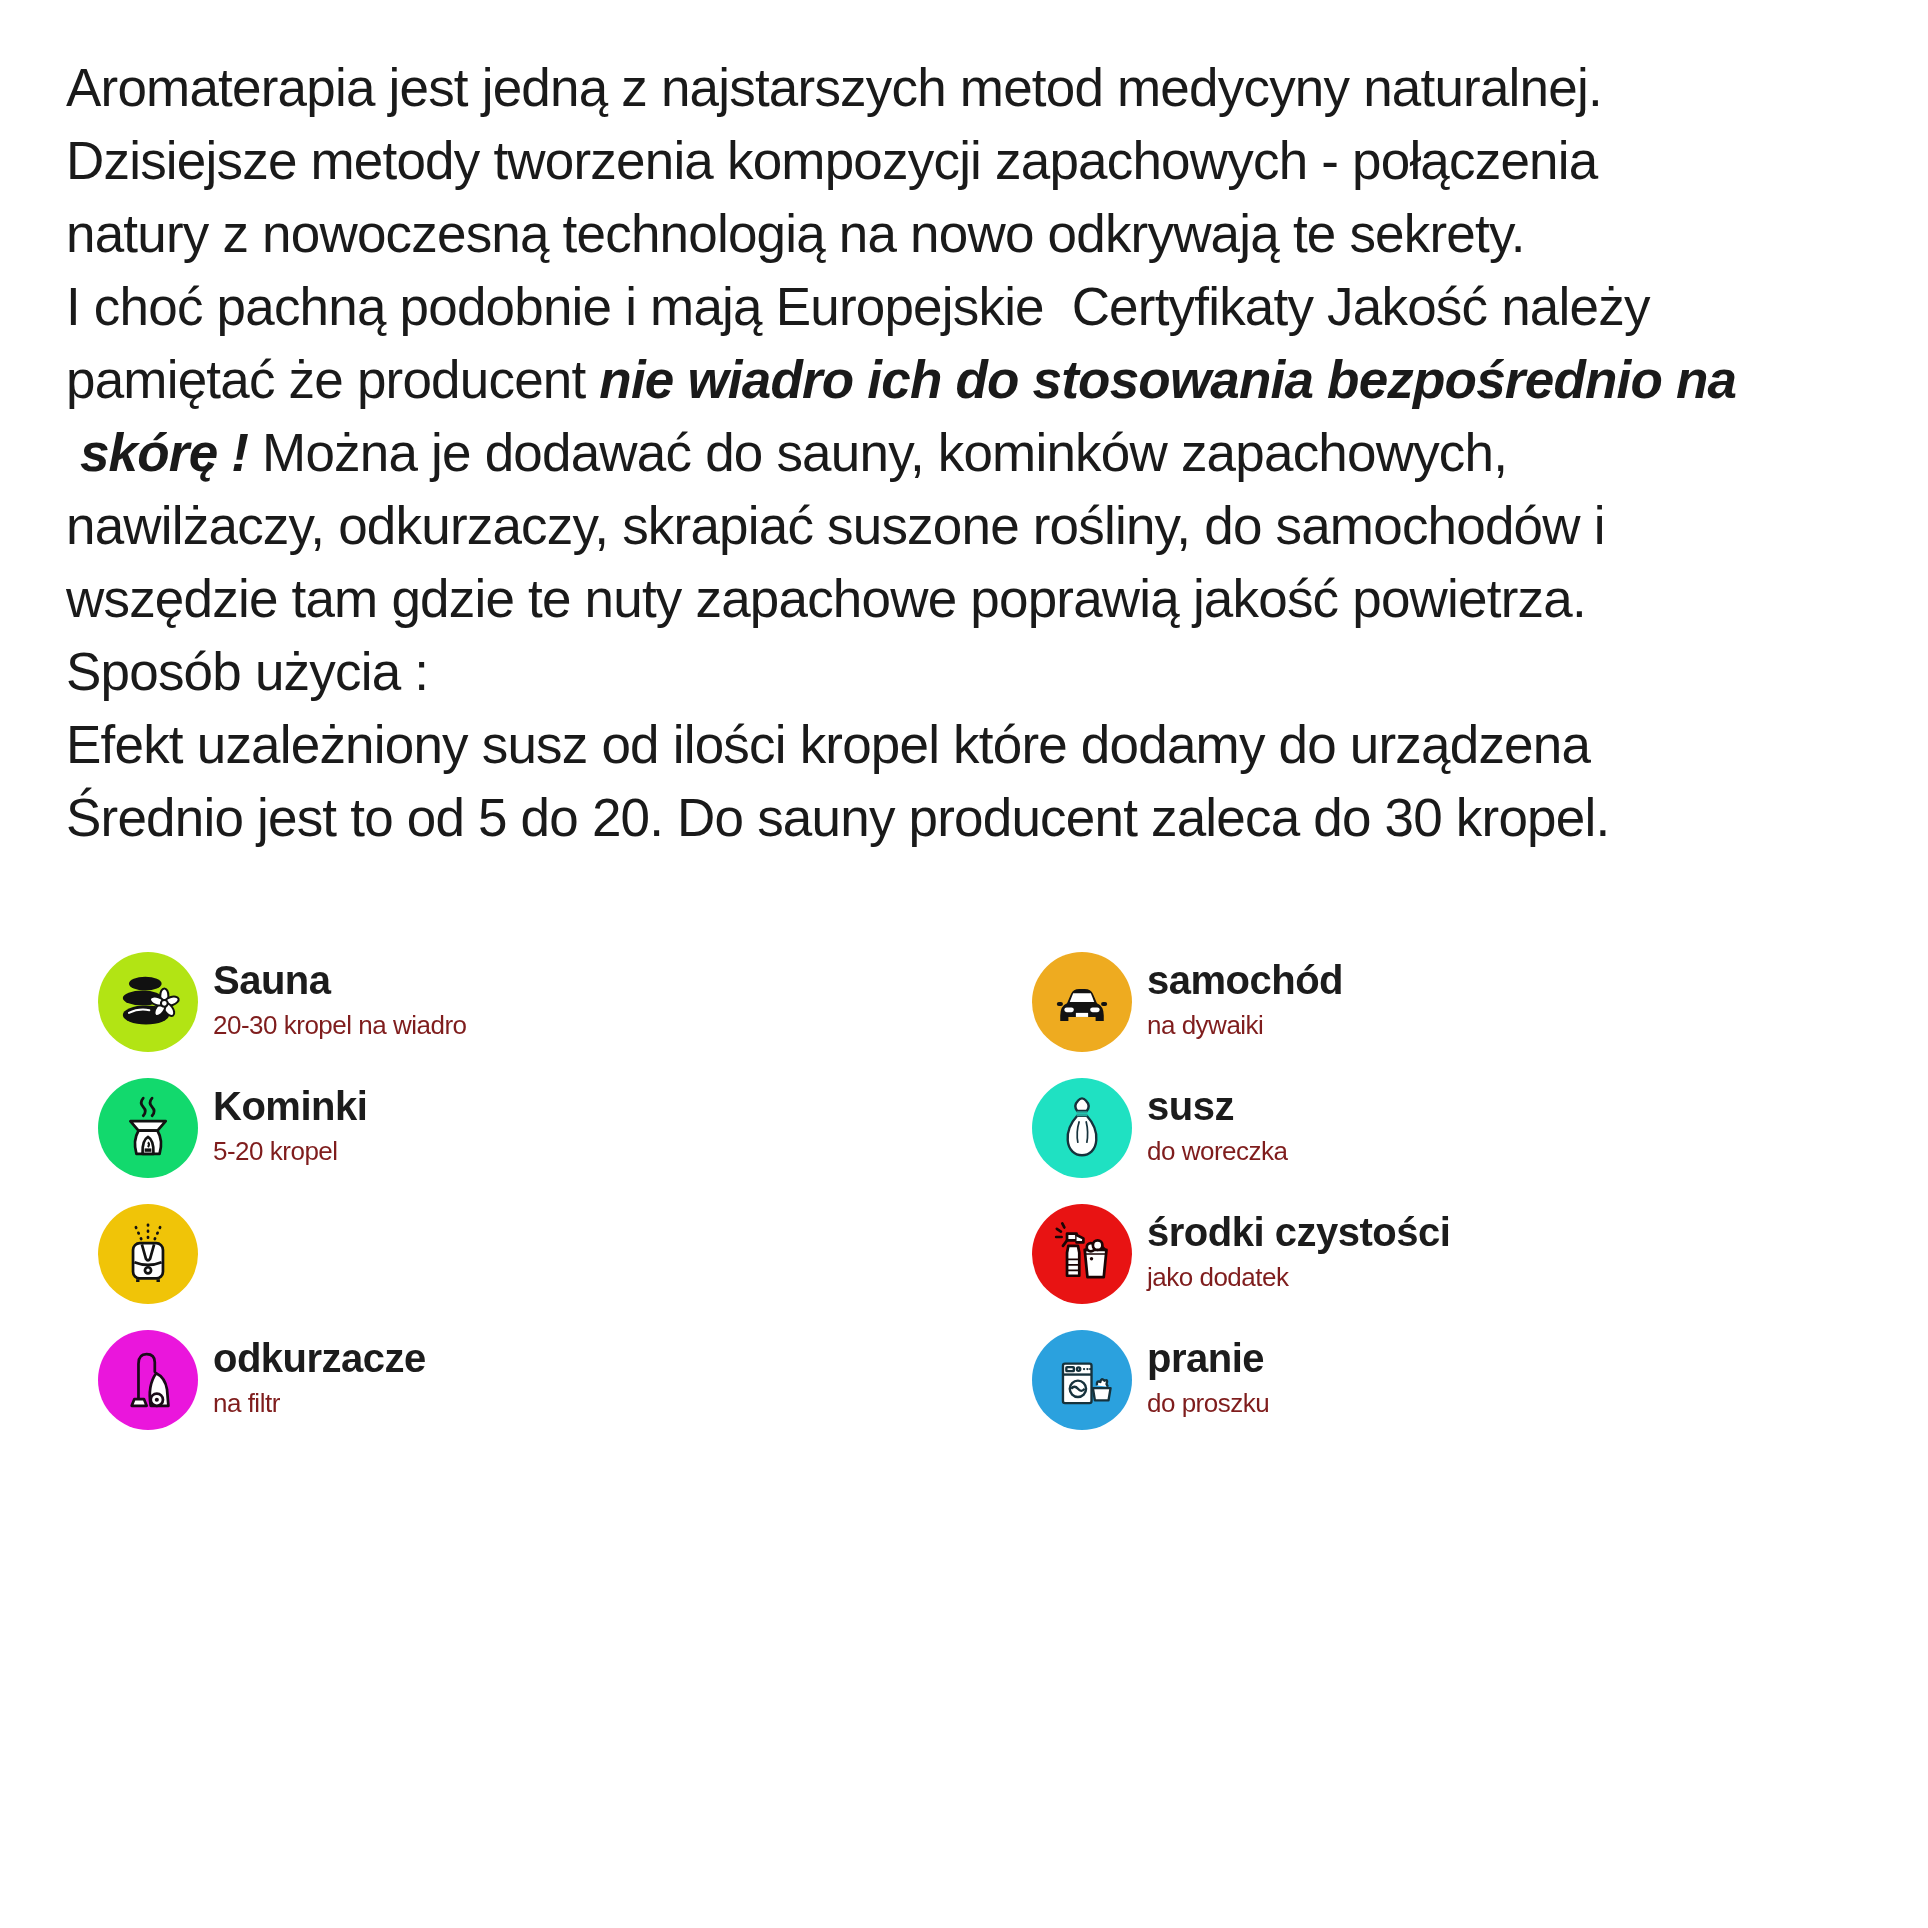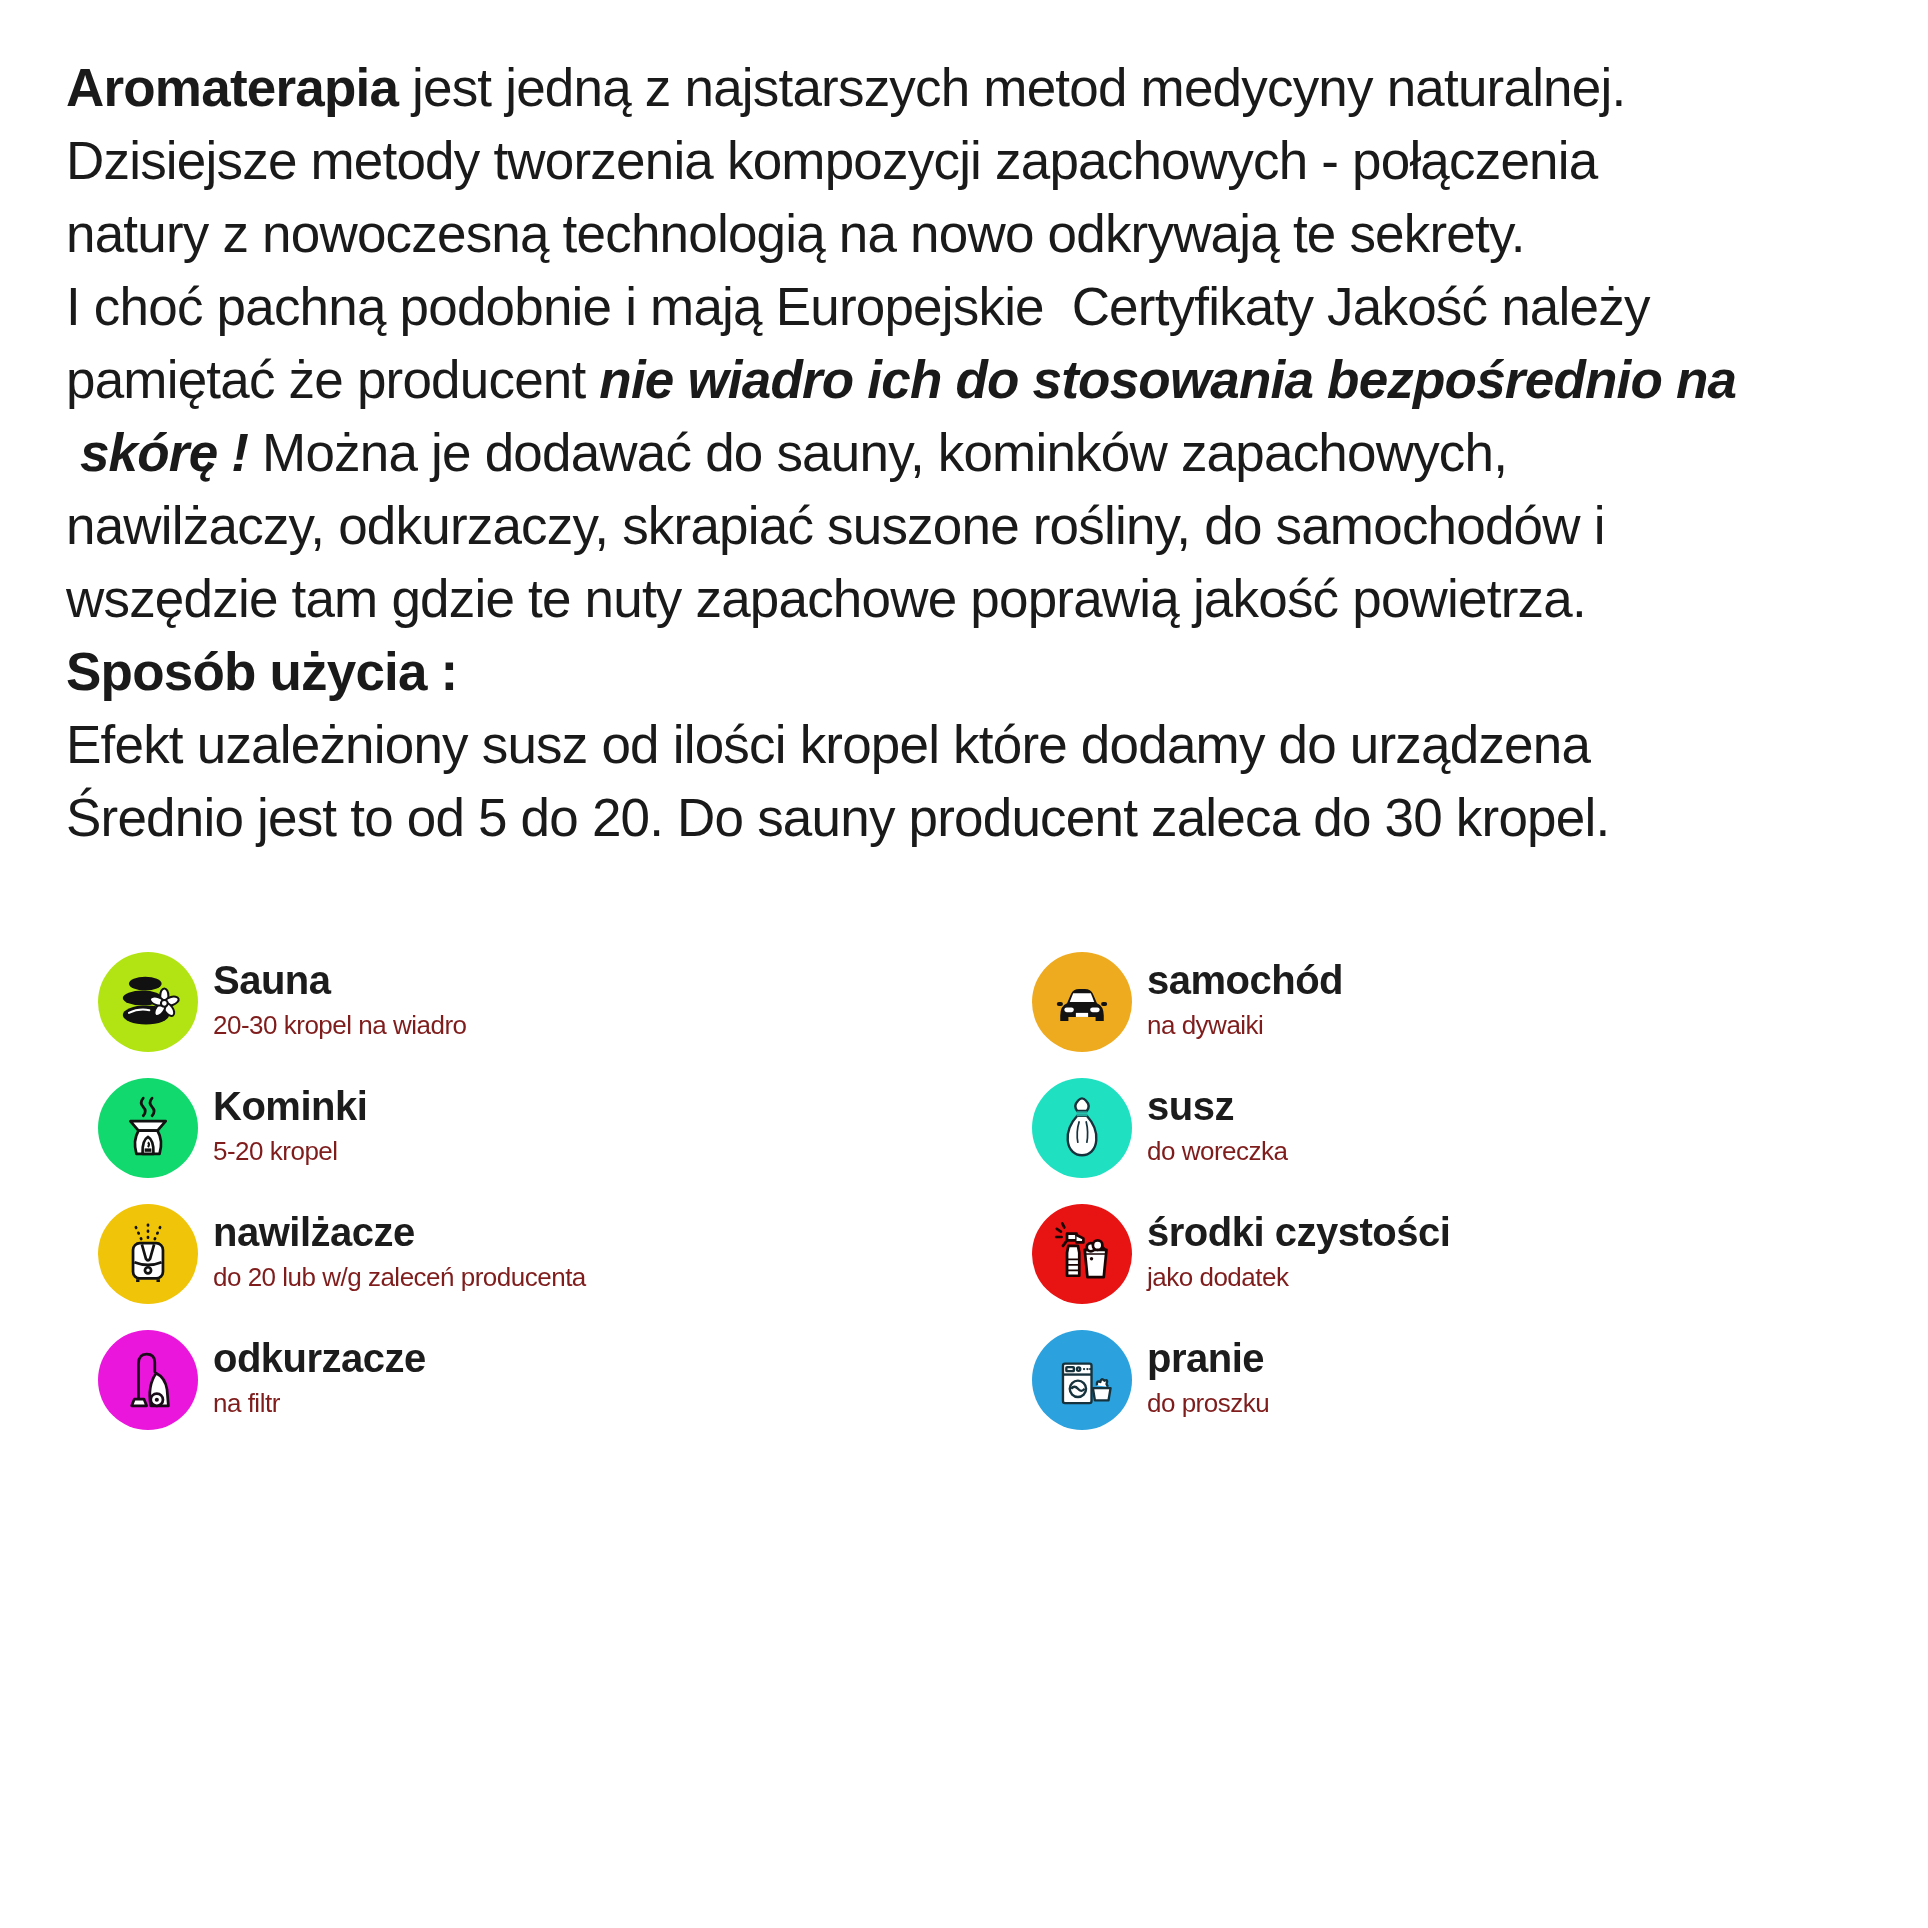--- a/index.html
+++ b/index.html
@@ -6,21 +6,21 @@
   body{
     width:1928px;height:1928px;position:relative;overflow:hidden;
     font-family:"Liberation Sans", sans-serif;color:#1a1a1a;
   }
   
   .paragraph{
     position:absolute;left:66px;top:51px;right:28px;
     font-size:53px;line-height:73px;letter-spacing:-0.8px;
   }
   .paragraph .line{white-space:pre-wrap;}
-  .seg-b{font-weight:bold;}
+  .seg-b{font-weight:normal;}
   .seg-bi{font-weight:bold;font-style:italic;}
   
   .usage-col{position:absolute;top:926px;}
   .usage-col.left{left:98px;}
   .usage-col.right{left:1032px;}
   .usage-row{display:flex;align-items:flex-start;margin-bottom:17px;height:100px;margin-top:26px;}
   .badge{
     width:100px;height:100px;border-radius:50%;flex:0 0 100px;
     display:flex;align-items:center;justify-content:center;
   }
@@ -113,24 +113,20 @@
         </g>
         <g stroke="#121212" stroke-width="4" fill="#fff" stroke-linejoin="round">
           <rect x="28" y="34" width="44" height="52" rx="10"></rect>
           <path d="M30 62 Q50 70 70 62" fill="none"></path>
           <path d="M41 36 L47 57 Q50 62 53 57 L59 36" fill="none"></path>
           <circle cx="50" cy="74" r="4.5"></circle>
         </g>
         <path d="M35 87 v4 M65 87 v4" stroke="#121212" stroke-width="5"></path>
       </svg>
     </div>
-    <div class="labels">
-      <div class="u-title">nawilżacze</div>
-      <div class="u-sub">do 20 lub w/g zaleceń producenta</div>
-    </div>
   </div>
 
   <div class="usage-row">
     <div class="badge" style="background-color: rgb(234, 22, 220);">
       <svg viewBox="0 0 100 100">
         <path d="M36 80 V26 Q36 12 48 12 Q60 12 60 24 V38" stroke="#1a0b18" stroke-width="4" fill="none" stroke-linecap="round"></path>
         <path d="M26 88 H48 L44 78 H30 Z" fill="#fff" stroke="#1a0b18" stroke-width="4" stroke-linejoin="round"></path>
         <path d="M54 88 Q49 58 62 40 Q75 46 78 64 L80 88 Z" fill="#fff" stroke="#1a0b18" stroke-width="4" stroke-linejoin="round"></path>
         <circle cx="63" cy="79" r="9" fill="#fff" stroke="#1a0b18" stroke-width="4"></circle>
         <circle cx="63" cy="79" r="3" fill="#1a0b18"></circle>

